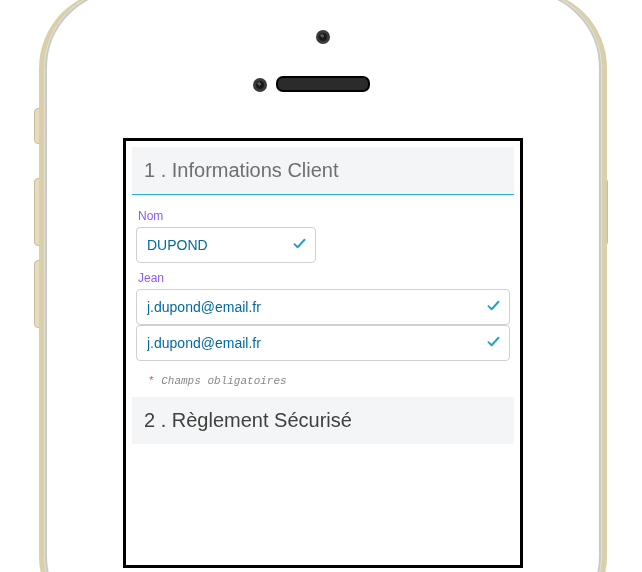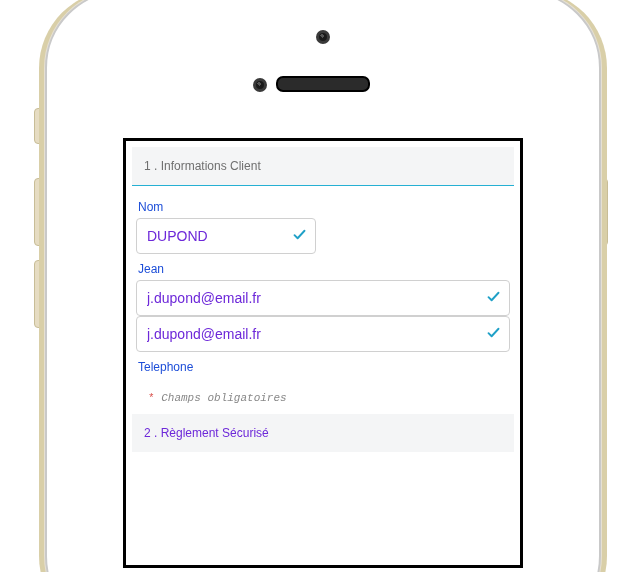--- a/index.html
+++ b/index.html
@@ -35,37 +35,37 @@
   }
 
   .screen{
     position:absolute;left:76px;top:146px;right:76px;height:430px;
     background:#fff;border:3px solid #000;padding:6px;overflow:hidden;box-sizing:border-box;
   }
 
   
   .card{background:#fff;}
   .section-title{
-    background:#f4f5f6;color:#6f6f6f;font-size:12px;
+    background:#f4f5f6;color:#6f6f6f;font-size:20px;
     padding:12px 12px;border-bottom:1px solid #25b0d3;
   }
-  .section-title.muted{color:#6d28d9;border-bottom:none;margin-top:10px;}
+  .section-title.muted{color:#404040;border-bottom:none;margin-top:10px;}
   .body{padding:6px 4px 0 4px;}
   .row{display:flex;gap:14px;}
   .col{flex:1;}
   .col.half{flex:1;}
   .col.tel{flex:0 0 49%;}
-  label{display:block;font-size:12px;color:#1d4ed8;margin:8px 0 4px 2px;}
+  label{display:block;font-size:12px;color:#8b5cf6;margin:8px 0 4px 2px;}
   .field{
     position:relative;border:1px solid #d0d0d0;border-radius:4px;
     background:#fff;height:34px;display:flex;align-items:center;
   }
   .field input{
     border:none;outline:none;background:transparent;
-    font-size:14px;color:#6d28d9;padding:0 30px 0 10px;width:100%;height:100%;
+    font-size:14px;color:#0369a1;padding:0 30px 0 10px;width:100%;height:100%;
     font-family:inherit;
   }
   .check{
     position:absolute;right:8px;top:50%;transform:translateY(-50%);
     color:#1fa0c7;font-size:15px;pointer-events:none;
   }
   .req{font-size:11px;font-style:italic;color:#888;margin:14px 0 0 12px;font-family:Liberation Mono, monospace;}
   .req .star{color:#d9534f;font-style:normal;}
 </style>
 </head>
@@ -127,21 +127,20 @@
                   <svg width="15" height="15" viewBox="0 0 24 24" fill="none" stroke="#1fa0c7" stroke-width="3" stroke-linecap="round" stroke-linejoin="round">
                       <polyline points="4 13 9 18 20 6"></polyline>
                     </svg>
                 </span>
               </div>
             </div>
           </div>
 
           <div class="row">
             <div class="col tel">
-              <label>Telephone</label>
             </div>
           </div>
 
           <div class="req">
             <span class="star">*</span>
             <span> Champs obligatoires</span>
           </div>
 
         </div>
 

